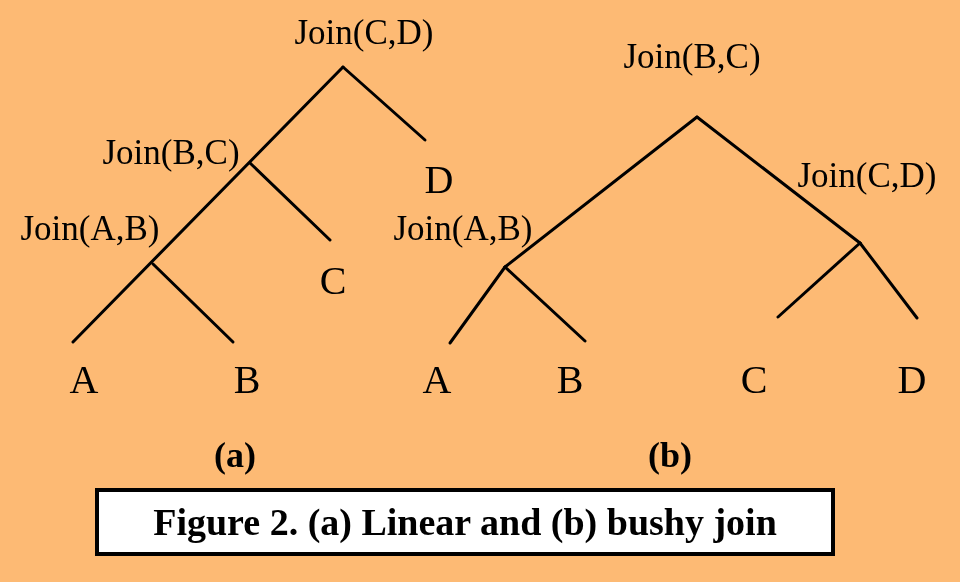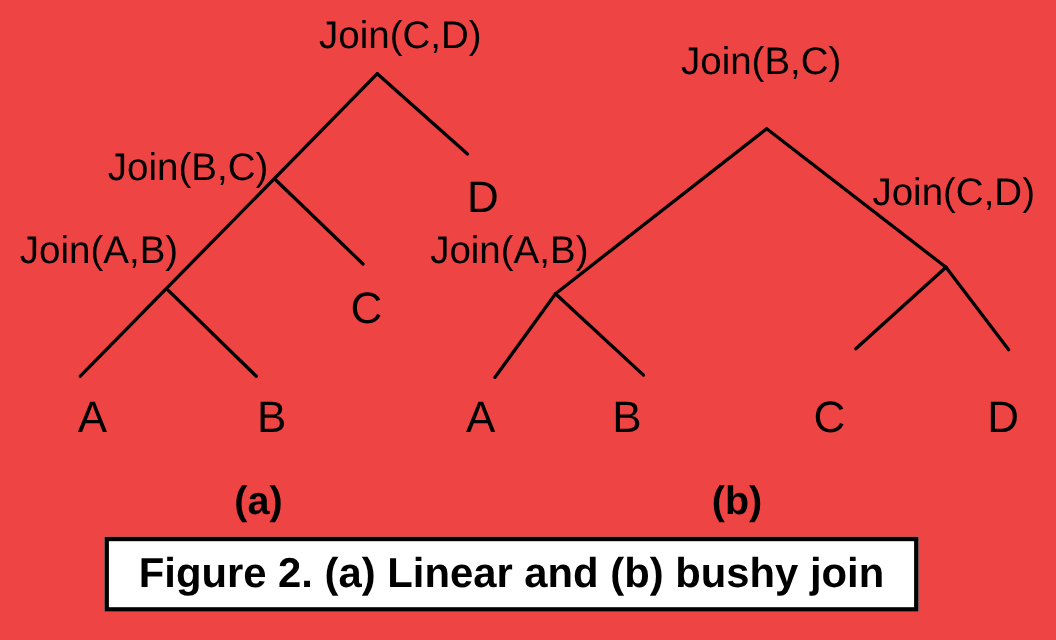--- a/index.html
+++ b/index.html
@@ -4,23 +4,23 @@
 <style>
   html, body {
     margin: 0;
     padding: 0;
     background: #ffffff;
   }
   #canvas {
     position: relative;
     width: 960px;
     height: 582px;
-    background: #ef4444;
+    background: #fdba74;
     color: #000000;
-    font-family: Liberation Sans, sans-serif;
+    font-family: Liberation Serif, serif;
     overflow: hidden;
   }
   #edges {
     position: absolute;
     left: 0;
     top: 0;
     width: 960px;
     height: 582px;
   }
   .node-label {

